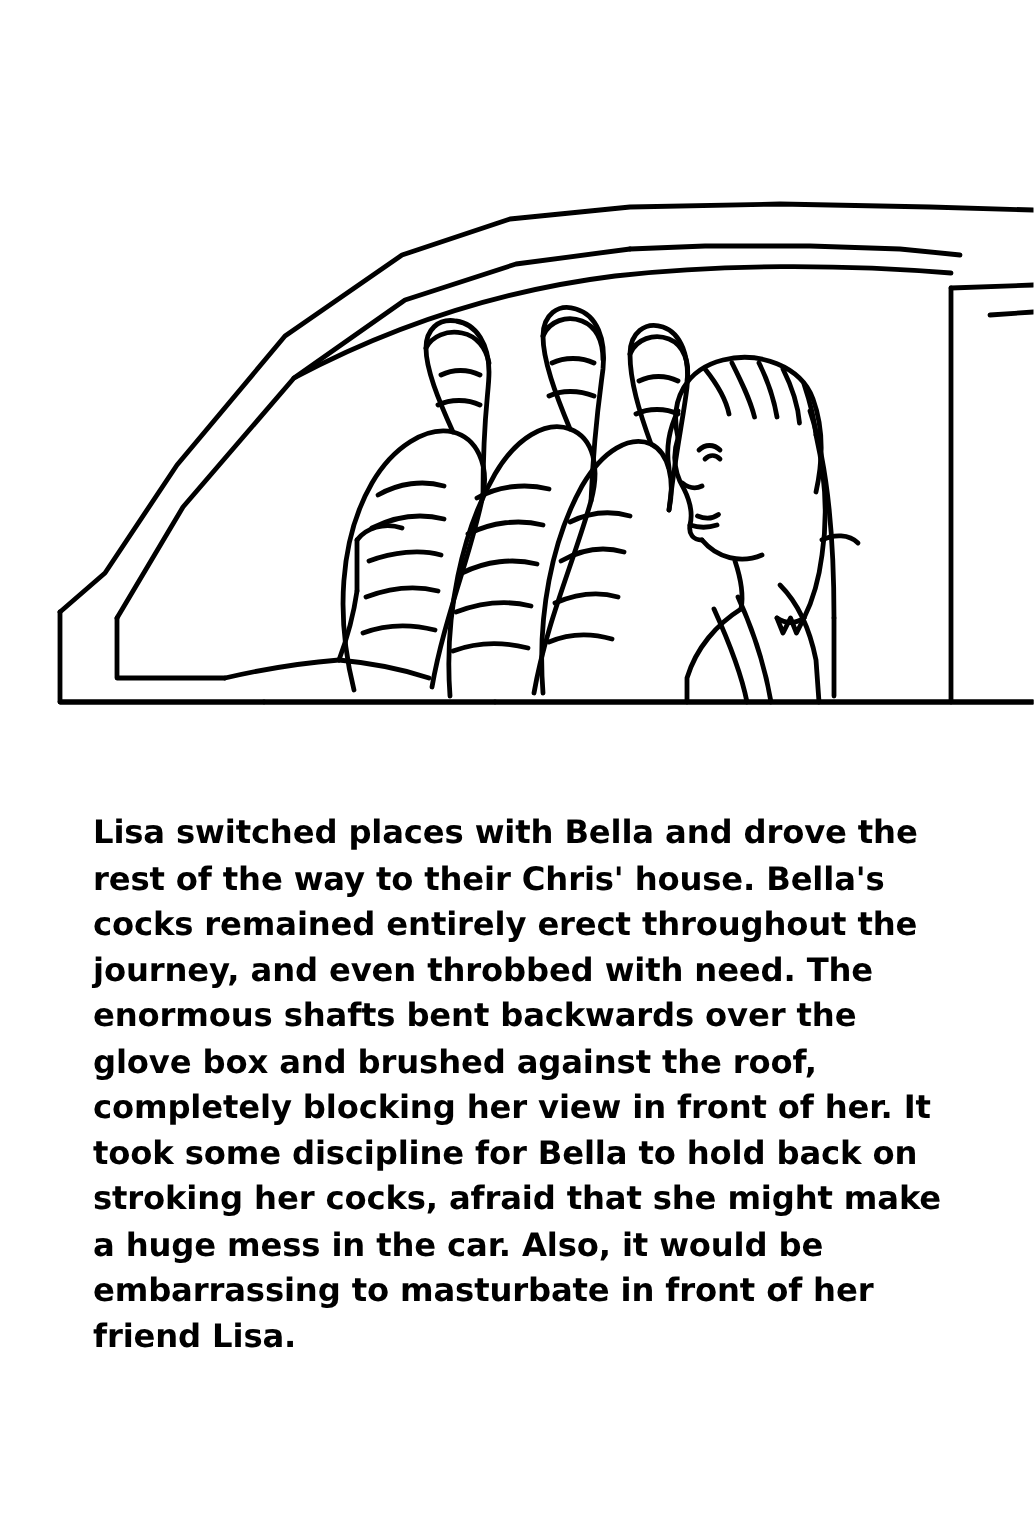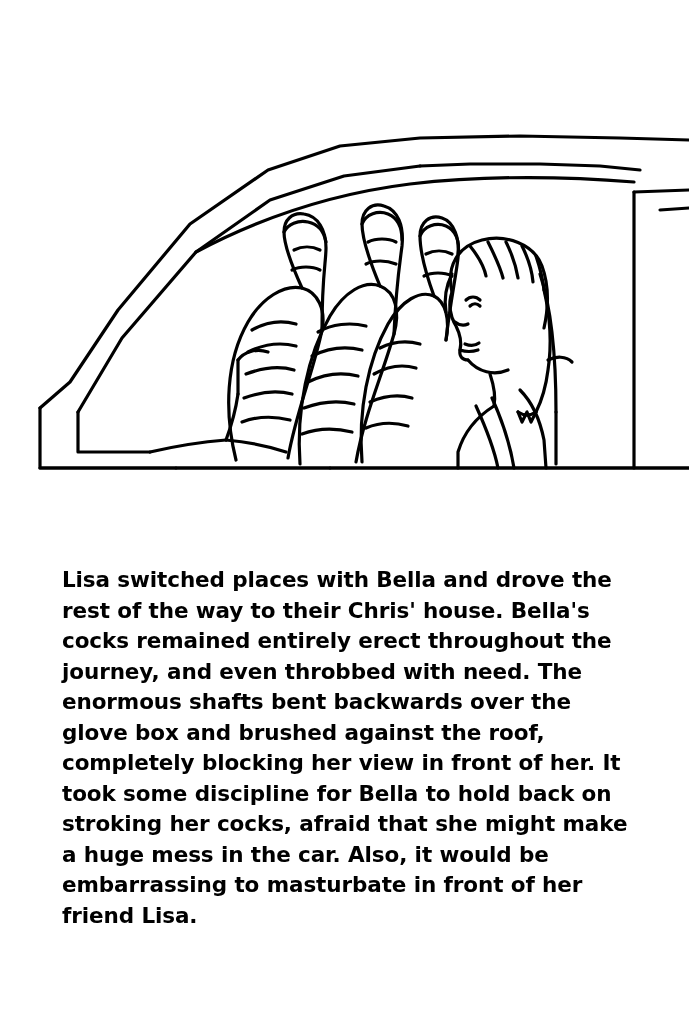--- a/index.html
+++ b/index.html
@@ -29,21 +29,21 @@
     height: 420px;
   }
   .illustration svg {
     display: block;
     width: 689px;
     height: 420px;
   }
   .caption {
     position: absolute;
     left: 62px;
-    top: 565px;
+    top: 541px;
     width: 570px;
     font-family: "DejaVu Sans", sans-serif;
     font-size: 21.5px;
     font-weight: 700;
     line-height: 30.5px;
     color: #000000;
     letter-spacing: -0.1px;
     white-space: pre-wrap;
   }
 </style>

